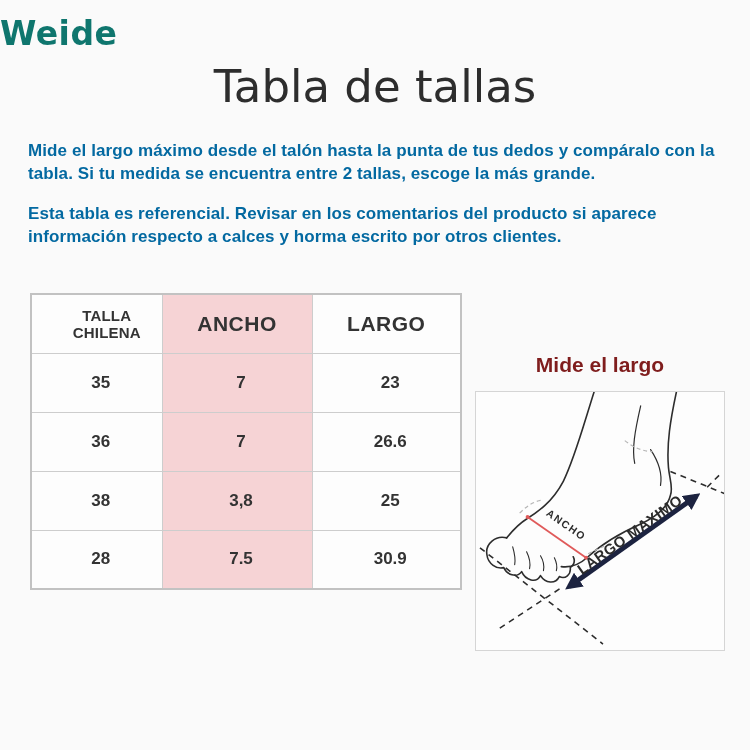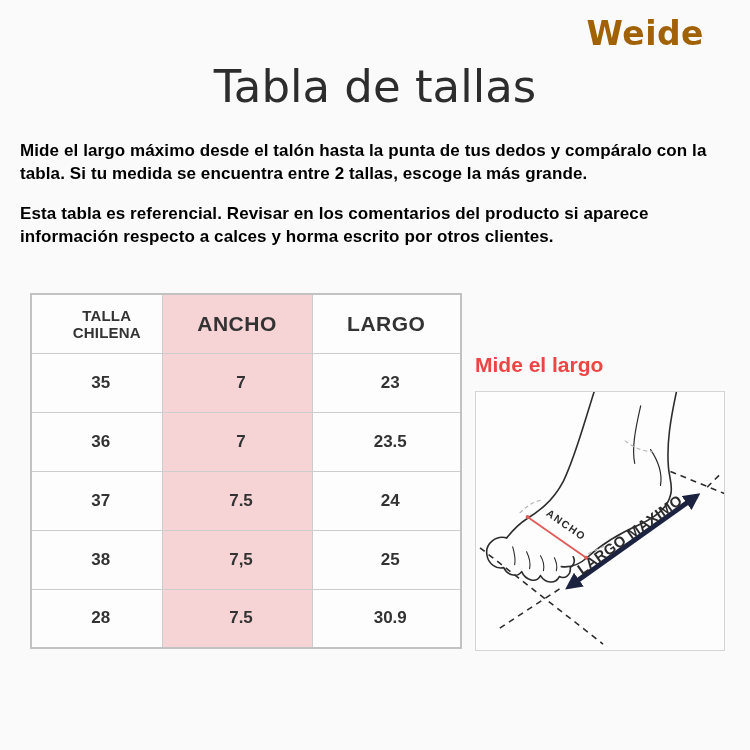--- a/index.html
+++ b/index.html
@@ -6,35 +6,35 @@
   html,body { width: 750px; height: 750px; }
   body {
     position: relative;
     background: #fafafa;
     font-family: "Liberation Sans", sans-serif;
     color: #2e2e2e;
     overflow: hidden;
   }
   .logo {
     position: absolute; top: 14px; left: 0; width: 704px;
-    text-align: right;
+    text-align: left;
     font-family: "DejaVu Sans", sans-serif;
-    font-size: 33px; font-weight: bold; color: #a16207;
+    font-size: 33px; font-weight: bold; color: #0f766e;
     letter-spacing: 0.5px;
   }
   .title {
     position: absolute; top: 60px; left: 0; width: 750px;
     text-align: center;
     font-family: "DejaVu Sans", sans-serif;
     font-size: 45px; font-weight: normal; color: #2d2d2d;
     letter-spacing: 0px;
   }
   .intro {
-    position: absolute; left: 20px; width: 714px;
-    font-size: 17px; font-weight: bold; color: #000000;
+    position: absolute; left: 28px; width: 714px;
+    font-size: 17px; font-weight: bold; color: #0369a1;
     line-height: 1.37; letter-spacing: 0.1px;
   }
   .intro.p1 { top: 139px; }
   .intro.p2 { top: 202px; }
 
   table.size-table {
     position: absolute; left: 30px; top: 293px;
     border-collapse: collapse;
     background: #fdfdfd;
     border: 2px solid #c2c2c2;
@@ -52,22 +52,22 @@
   col.c-largo { width: 149px; }
   th.h-talla {
     font-size: 15px; font-weight: bold; text-align: left;
     padding-left: 20px; letter-spacing: 0.2px;
   }
   th.h-ancho, th.h-largo { font-size: 21px; font-weight: bold; letter-spacing: 0.5px; }
   .pink { background: #f6d3d5; }
 
   .measure-heading {
     position: absolute; left: 475px; top: 353px; width: 250px;
-    text-align: left;
-    font-size: 21px; font-weight: bold; color: #ef4444;
+    text-align: center;
+    font-size: 21px; font-weight: bold; color: #7f1d1d;
   }
   .measure-box {
     position: absolute; left: 475px; top: 391px;
     width: 250px; height: 260px;
     background: #fdfdfd;
     border: 1px solid #d5d5d5;
   }
   .measure-box svg { display: block; width: 248px; height: 258px; }
   svg text {
     font-family: "Liberation Sans", sans-serif;
@@ -97,30 +97,25 @@
   </thead>
   <tbody>
     <tr>
       <td>35</td>
       <td class="pink">7</td>
       <td>23</td>
     </tr>
     <tr>
       <td>36</td>
       <td class="pink">7</td>
-      <td>23.5</td>
-    </tr>
-    <tr>
-      <td>37</td>
-      <td class="pink">7.5</td>
-      <td>24</td>
+      <td>26.6</td>
     </tr>
     <tr>
       <td>38</td>
-      <td class="pink">7,5</td>
+      <td class="pink">3,8</td>
       <td>25</td>
     </tr>
     <tr>
       <td>28</td>
       <td class="pink">7.5</td>
       <td>30.9</td>
     </tr>
   </tbody>
 </table>
 

